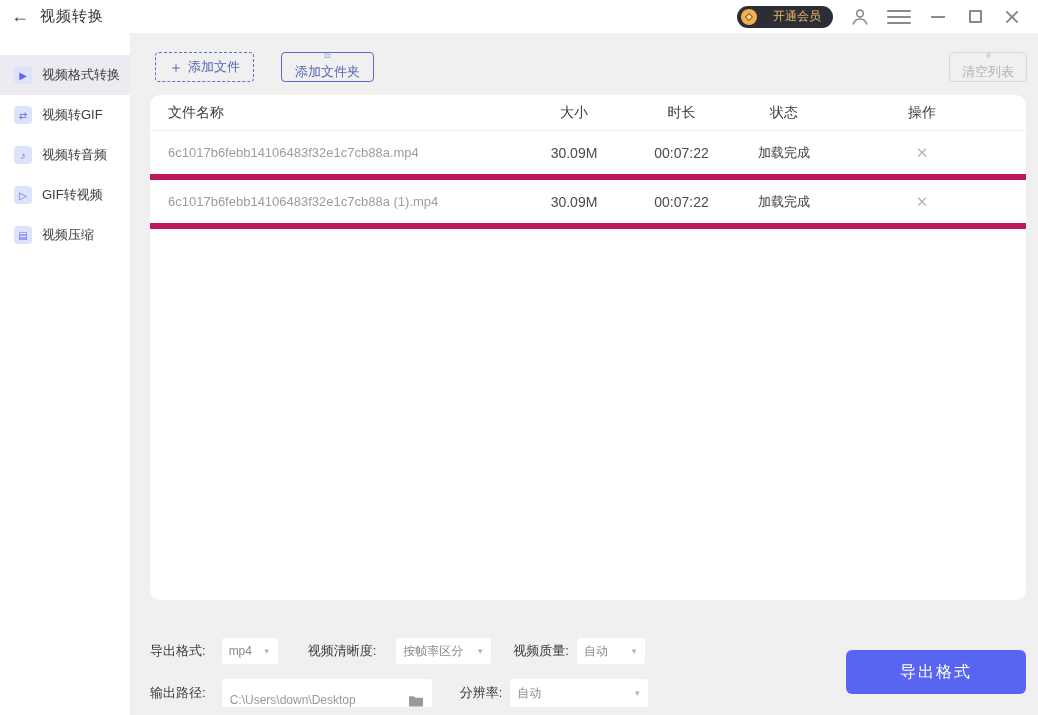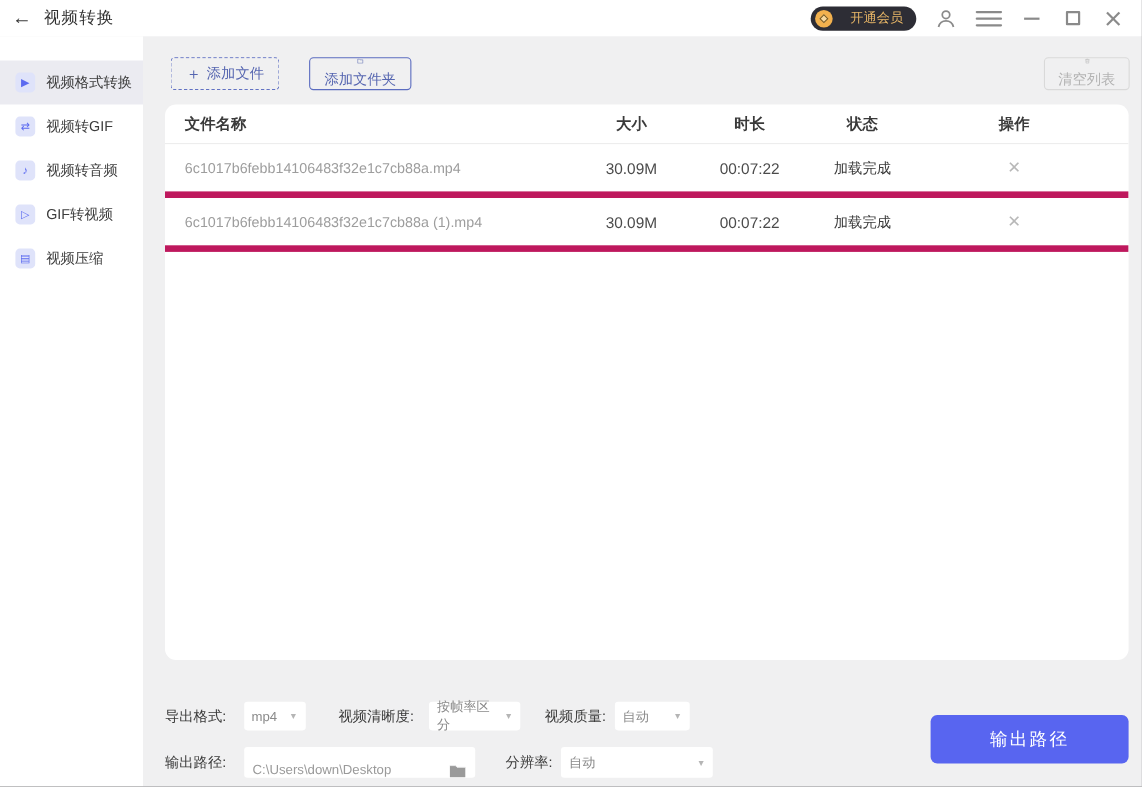--- a/index.html
+++ b/index.html
@@ -75,21 +75,21 @@
     font-size:13px; color:#b3b3b3; border:1px solid #d9d9d9; border-radius:4px; cursor:pointer;flex-direction:column;
   }
   .plus-glyph { font-size:14px; line-height:1; }
 
   
   .panel {
     position:absolute; top:62px; left:20px; width:876px; height:505px;
     background:#ffffff; border-radius:10px; overflow:hidden;
   }
   .t-row { display:flex; align-items:center; padding:0 16px 0 16px; }
-  .t-head { height:36px; border-bottom:1px solid #ededed; font-size:14px; color:#3a3a3a;font-weight:bold; }
+  .t-head { height:36px; border-bottom:1px solid #ededed; font-size:14px; color:#3a3a3a; }
   .t-body-row { height:49px; border-bottom:6px solid #be185d; }
   .col-name { flex:1; text-align:left; padding-left:2px; overflow:hidden; white-space:nowrap; text-overflow:ellipsis; }
   .col-size { width:110px; text-align:center; flex:0 0 auto; }
   .col-dur  { width:105px; text-align:center; flex:0 0 auto; }
   .col-stat { width:100px; text-align:center; flex:0 0 auto; }
   .col-act  { width:176px; text-align:center; flex:0 0 auto; }
   .cell-name { font-size:13px; color:#9d9d9d; }
   .cell-size, .cell-dur { font-size:14px; color:#4b4b4b; }
   .cell-stat { font-size:13px; color:#3a3a3a; }
   .row-del { font-size:15px; color:#b8b8b8; cursor:pointer; }
@@ -98,21 +98,21 @@
   .set-row { position:absolute; left:20px; display:flex; align-items:center; height:28px; }
   .set-row-1 { top:604px; }
   .set-row-2 { top:646px; }
   .set-label { font-size:13px; color:#3a3a3a; }
   .dd {
     background:#ffffff; border-radius:3px; height:26px; display:flex; align-items:center;
     font-size:12px; color:#8a8a8a; padding:12px 7px; cursor:pointer;
   }
   .dd .caret { margin-left:auto; font-size:8px; color:#b5b5b5; padding-left:8px; }
   .dd-format { width:56px; margin-left:16px; }
-  .dd-clarity { width:83px; margin-left:14px; }
+  .dd-clarity { width:95px; margin-left:20px; }
   .dd-quality { width:68px; margin-left:8px; }
   .dd-res { width:138px; margin-left:8px; height:28px; }
   .lbl-clarity { margin-left:30px; }
   .lbl-quality { margin-left:22px; }
   .lbl-res { margin-left:28px; }
   .path-box {
     width:210px; height:28px; background:#ffffff; border-radius:3px; margin-left:16px;
     display:flex; align-items:flex-end; padding:0 8px; cursor:text;gap:42px;
   }
   .path-text { font-size:12px; color:#9a9a9a; flex:1; overflow:hidden; white-space:nowrap; }
@@ -261,17 +261,17 @@
         </svg>
       </div>
       <span class="set-label lbl-res">分辨率:</span>
       <div class="dd dd-res">
         <span>自动</span>
         <span class="caret">▼</span>
       </div>
     </div>
 
     <div class="start-btn">
-      <span>输出路径</span>
+      <span>导出格式</span>
     </div>
 
   </div>
 </div>
 
 </body></html>

